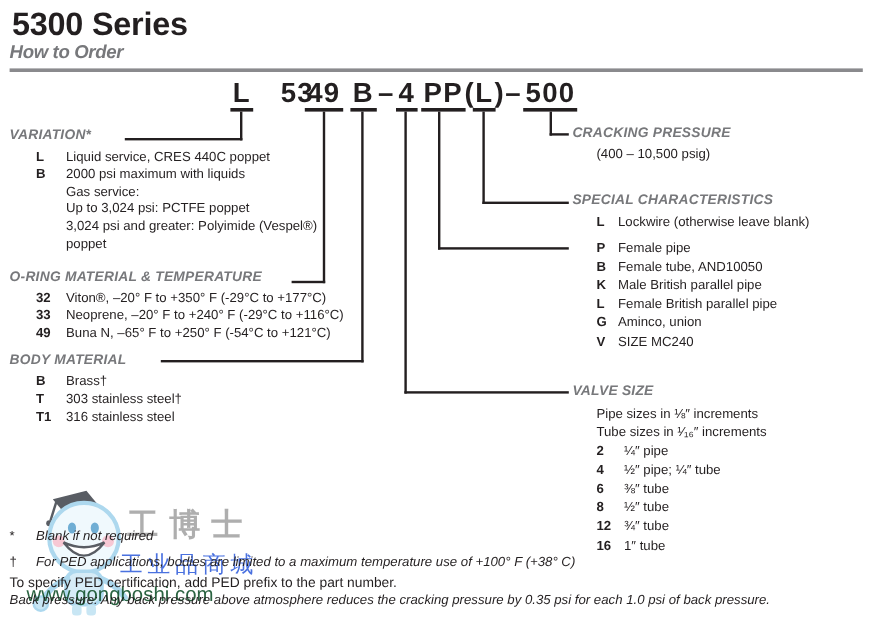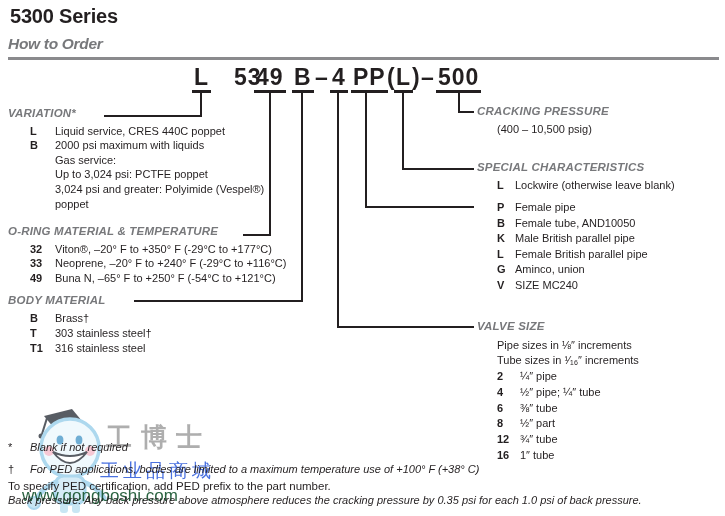--- a/index.html
+++ b/index.html
@@ -1,20 +1,20 @@
 <!DOCTYPE html>
 <html><head>
 <meta charset="utf-8">
 <style>
   html,body{margin:0;padding:0;background:#fff;}
   .page{position:relative;width:725px;height:516px;background:#ffffff;overflow:hidden;
         font-family:"Liberation Sans",sans-serif;color:#231f20;}
 
   
-  .title{position:absolute;left:10px;top:5px;font-size:20px;font-weight:bold;letter-spacing:-0.2px;}
+  .title{position:absolute;left:10px;top:5px;font-size:27px;font-weight:bold;letter-spacing:-0.2px;}
   .howto{position:absolute;left:8px;top:35px;font-size:15.5px;font-weight:bold;font-style:italic;color:#77787b;letter-spacing:-0.3px;}
   .rule{position:absolute;left:8px;top:57px;width:711px;height:3px;background:#8a8a8d;}
 
   
   .pn{position:absolute;top:64px;font-size:23px;font-weight:bold;line-height:26px;letter-spacing:1px;white-space:nowrap;}
   .pn.u{border-bottom:3px solid #231f20;padding:0 2px;}
   .pn-variation{left:192px;} .pn-series{left:234px;} .pn-oring{left:254px;}
   .pn-body{left:292px;} .pn-dash1{left:315px;} .pn-size{left:330px;}
   .pn-conn{left:351px;} .pn-popen{left:387px;} .pn-special{left:394px;}
   .pn-pclose{left:412px;} .pn-dash2{left:421px;} .pn-cp{left:436px;}
@@ -225,21 +225,21 @@
     <div class="rrow">
       <span class="rcode">4</span>
       <span>½″ pipe; ¼″ tube</span>
     </div>
     <div class="rrow">
       <span class="rcode">6</span>
       <span>⅜″ tube</span>
     </div>
     <div class="rrow">
       <span class="rcode">8</span>
-      <span>½″ part</span>
+      <span>½″ tube</span>
     </div>
     <div class="rrow">
       <span class="rcode">12</span>
       <span>¾″ tube</span>
     </div>
     <div class="rrow">
       <span class="rcode">16</span>
       <span>1″ tube</span>
     </div>
   </div>

